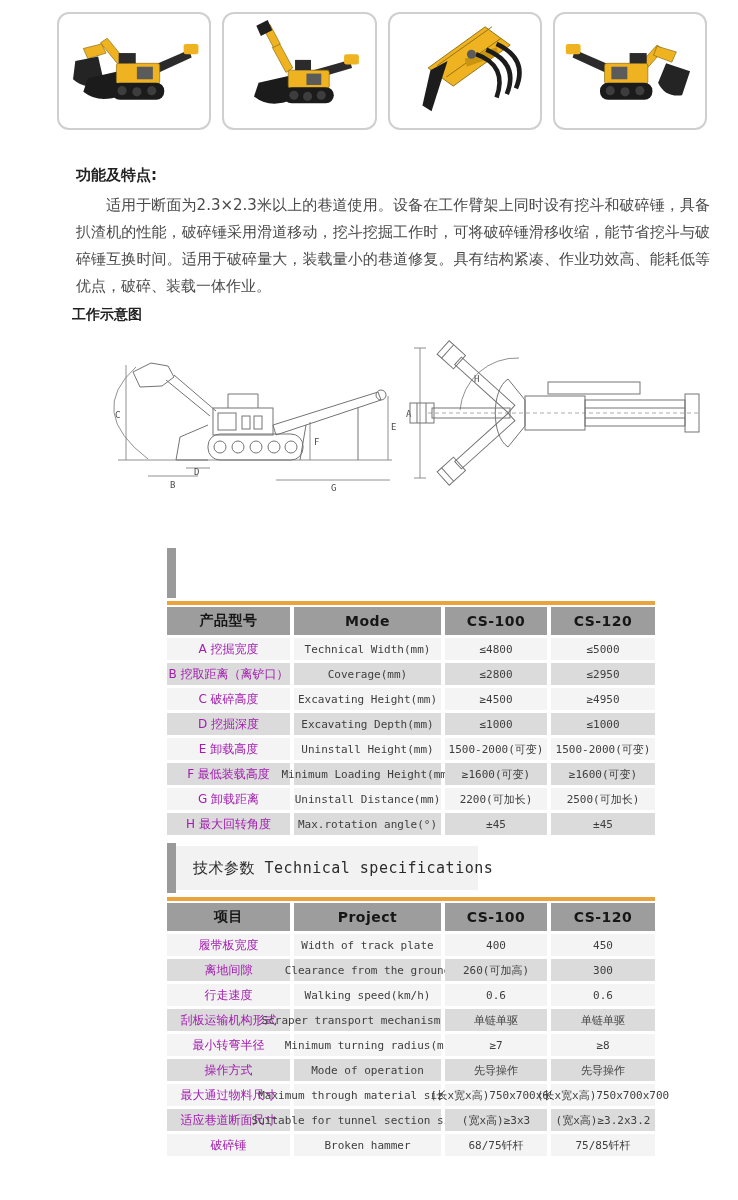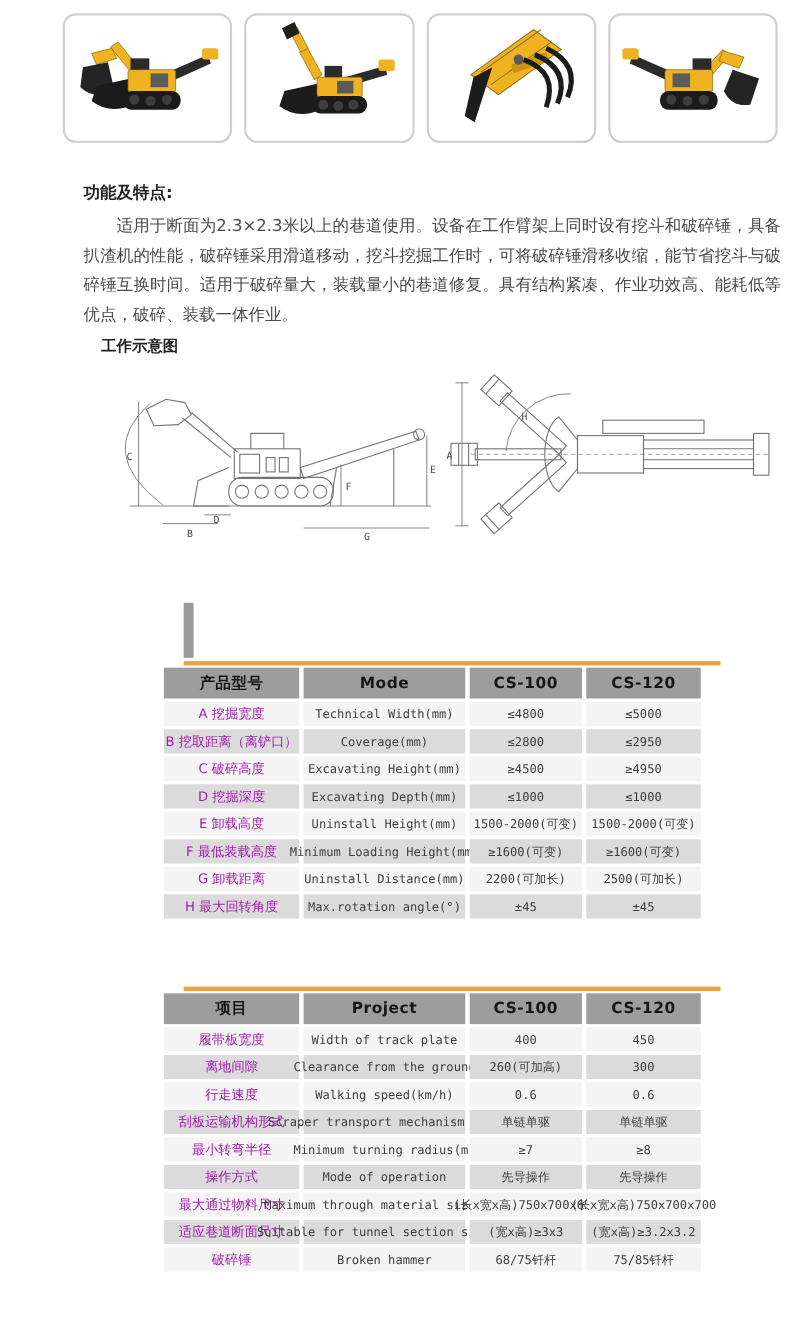--- a/index.html
+++ b/index.html
@@ -11,36 +11,36 @@
   .thumb { flex:1; border:2px solid #cfcfcf; border-radius:12px; background:#fff;
            display:flex; align-items:center; justify-content:center; overflow:hidden; }
   .thumb svg { width:94%; height:90%; }
 
   
   .features-title { position:absolute; left:76px; top:166px; font-size:15px; font-weight:bold; color:#222; }
   .features-body  { position:absolute; left:76px; top:192px; width:634px; font-size:15px;
                     line-height:27px; color:#4a4a4a; text-indent:2em; text-align:justify; }
 
   
-  .diagram-title { position:absolute; left:92px; top:306px; font-size:14px; font-weight:bold; color:#222; }
+  .diagram-title { position:absolute; left:72px; top:306px; font-size:14px; font-weight:bold; color:#222; }
   .diagram-wrap  { position:absolute; left:58px; top:330px; width:662px; height:165px; display:flex; }
   .diag text { font-size:9px; fill:#4c4c4c; font-family:"DejaVu Sans Mono",monospace; }
 
   
   .section { position:absolute; left:167px; width:488px; height:52px; }
   .sec-bar { position:absolute; left:0; top:0; width:9px; height:50px; background:#9a9a9a; }
   .sec-box { margin-left:9px; margin-top:3px; width:302px; height:44px; background:#f2f2f2;
              display:flex; align-items:center; padding-left:17px; box-sizing:border-box;
              font-family:"DejaVu Sans Mono","DejaVu Sans",monospace; font-size:15px;
              color:#2b2b2b; letter-spacing:0.5px; white-space:nowrap; }
 
   .orange { position:absolute; left:167px; width:488px; height:4px; background:#eba33b; }
 
   
-  .spec-grid { position:absolute; left:149px; width:488px; display:grid;
+  .spec-grid { position:absolute; left:167px; width:488px; display:grid;
                grid-template-columns:123px 147px 102px 104px; column-gap:4px; row-gap:3px; }
   .hcell { height:28px; background:#9d9d9d; display:flex; align-items:center; justify-content:center;
            font-size:14px; font-weight:bold; color:#161616; letter-spacing:0.5px; }
   .cell  { height:22px; display:flex; align-items:center; justify-content:center;
            font-size:11px; color:#3e3e3e; white-space:nowrap; overflow:visible;
            font-family:"DejaVu Sans Mono","DejaVu Sans",monospace; }
   .cell.light { background:#f4f4f4; }
   .cell.dark  { background:#dbdbdb; }
   .cell.c0 { font-family:"DejaVu Sans","Liberation Sans",sans-serif; font-size:12px; color:#a21caf; }
 </style>
@@ -225,20 +225,24 @@
       <div class="cell light c0">G 卸载距离</div>
       <div class="cell light">Uninstall Distance(mm)</div>
       <div class="cell light">2200(可加长)</div>
       <div class="cell light">2500(可加长)</div>
       <div class="cell dark c0">H 最大回转角度</div>
       <div class="cell dark">Max.rotation angle(°)</div>
       <div class="cell dark">±45</div>
       <div class="cell dark">±45</div>
     </div>
 
+  <div class="section" style="top:843px">
+    <div class="sec-bar"></div>
+    <div class="sec-box">技术参数 Technical specifications</div>
+  </div>
   <div class="orange" style="top:897px"></div>
   <div class="spec-grid" style="top:903px" id="grid2">
     <div class="hcell">项目</div>
     <div class="hcell">Project</div>
     <div class="hcell">CS-100</div>
     <div class="hcell">CS-120</div>
   <div class="cell light c0">履带板宽度</div>
       <div class="cell light">Width of track plate</div>
       <div class="cell light">400</div>
       <div class="cell light">450</div>

